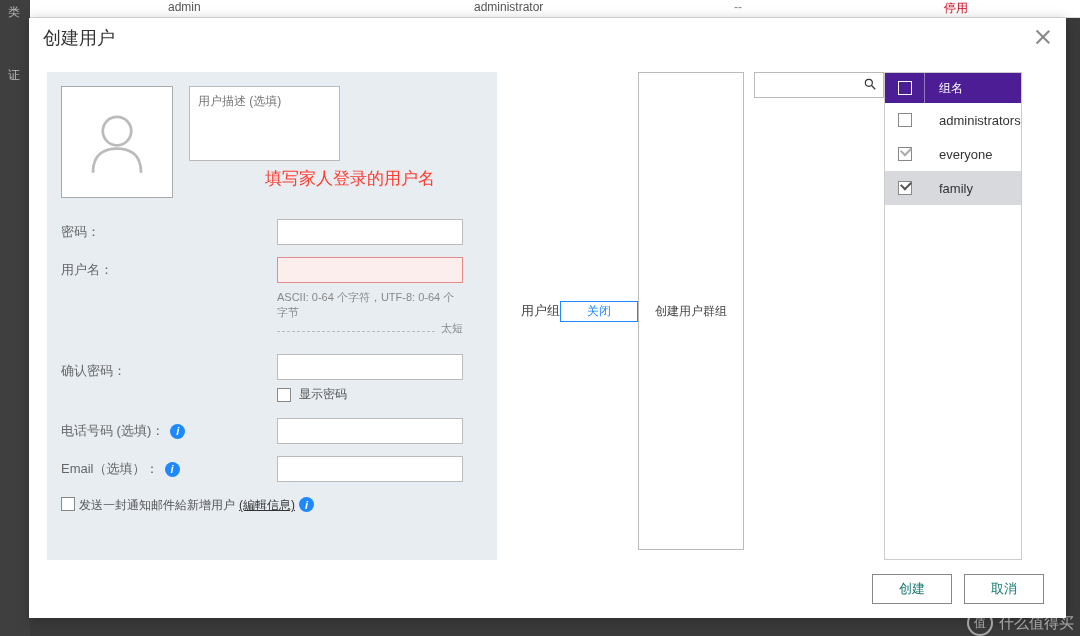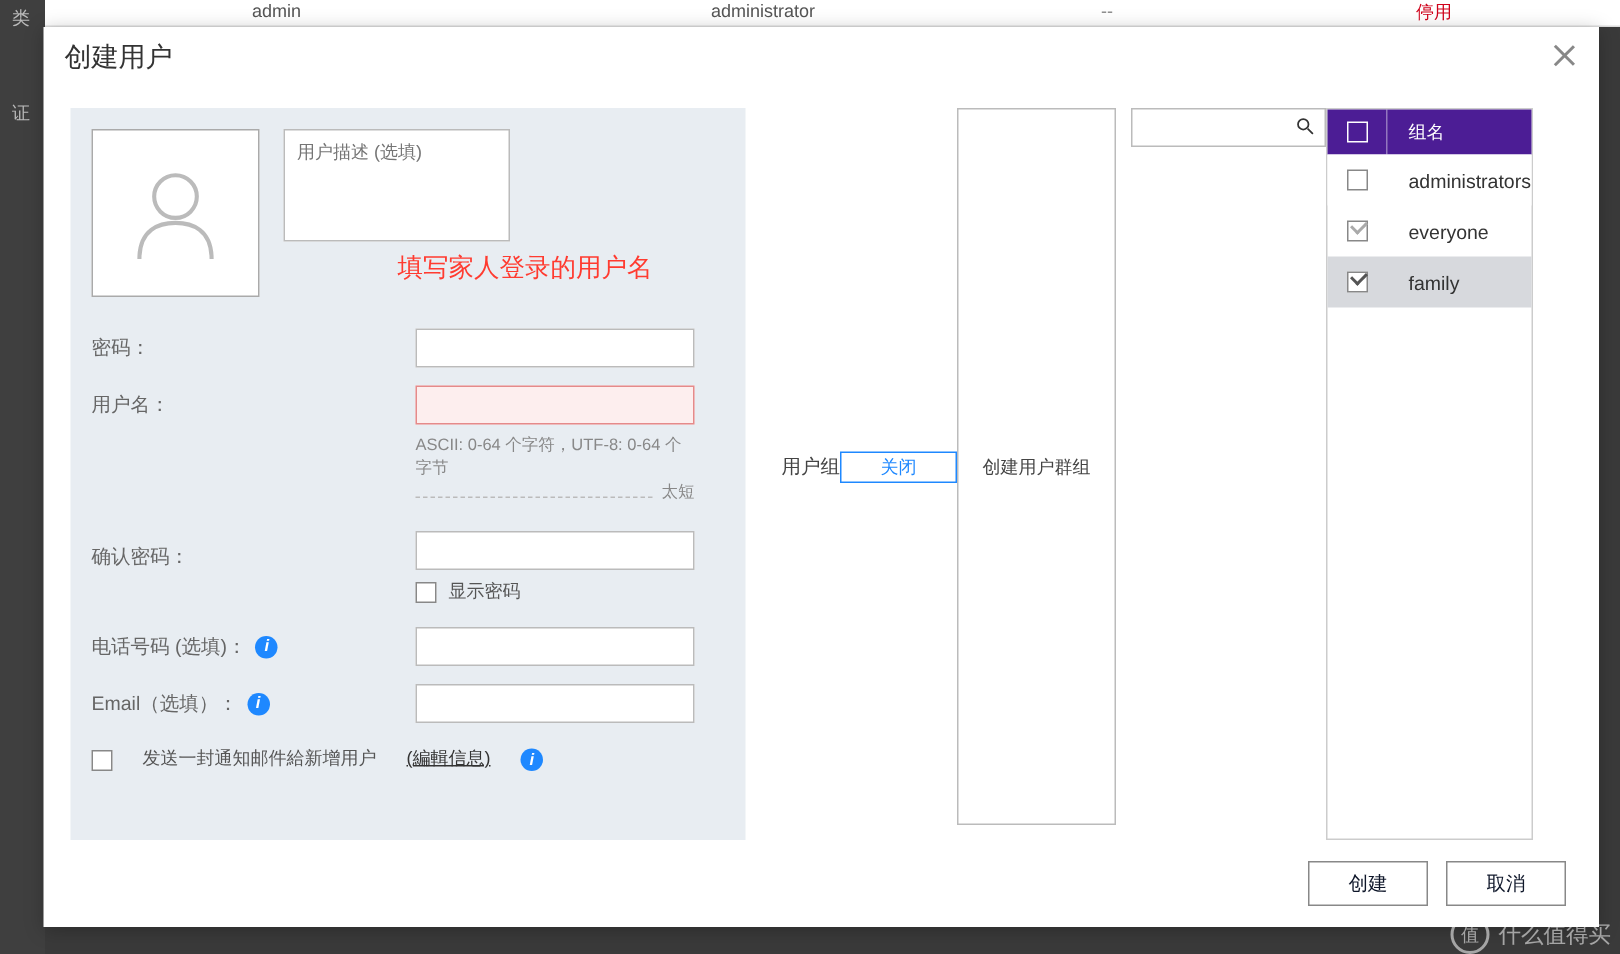--- a/index.html
+++ b/index.html
@@ -33,21 +33,21 @@
     .flabel { width: 216px; font-size: 13px; color: #666; display: flex; align-items: center; gap: 6px; }
     .finput { width: 186px; height: 26px; border: 1px solid #bbb; background: #fff; padding: 0 6px; font-size: 12px; outline: none; }
     .finput.err { border: 1px solid #e58a8a; background: #fdeeee; }
     .hint { font-size: 11px; color: #888; margin-left: 216px; width: 186px; line-height: 1.4; margin-top: 2px; margin-bottom: 2px; }
     .hint-row { display: flex; align-items: center; }
     .tooshort { text-align: right; font-size: 11px; color: #888; }
     .meter { flex: 1; height: 8px; border-bottom: 1px dashed #bbb; margin-right: 6px; }
     .cb-row { margin-left: 216px; display: flex; align-items: center; gap: 8px; font-size: 12px; color: #555; margin-top: 6px; margin-bottom: 10px; }
     .cb { width: 14px; height: 14px; border: 1px solid #888; background: #fff; display: inline-block; }
     .info-icon { width: 15px; height: 15px; border-radius: 50%; background: #1e88ff; color: #fff; font-size: 11px; display: inline-flex; align-items: center; justify-content: center; font-weight: bold; font-style: italic; }
-    .send-row { display: flex; align-items: flex-end; gap: 20px; font-size: 12px; color: #555; margin-top: 10px; }
+    .send-row { display: flex; align-items: flex-start; gap: 4px; font-size: 12px; color: #555; margin-top: 10px; }
     .send-row a { color: #333; text-decoration: underline; }
     .right-pane { flex: 1; display: flex; flex-direction: row; font-size: 13px; color: #444; }
     .rp-header { display: flex; justify-content: space-between; align-items: center; margin-bottom: 10px; }
     .close-link { border: 1px solid #1e88ff; color: #1e88ff; padding: 1px 26px; font-size: 12px; background: #fff; }
     .rp-toolbar { display: flex; justify-content: flex-start; margin-bottom: 10px; gap: 10px; }
     .create-group-btn { border: 1px solid #bbb; padding: 4px 16px; font-size: 12px; background: #fff; color: #444; }
     .search-box { width: 130px; height: 26px; border: 1px solid #bbb; display: flex; align-items: center; justify-content: flex-end; padding: 0 6px; }
     .search-icon svg { width: 14px; height: 14px; }
     .table { border: 1px solid #ccc; }
     .thead { background: #4c1d95; color: #fff; display: flex; align-items: center; height: 30px; font-size: 12px; }
@@ -56,21 +56,21 @@
     .th-name { padding-left: 14px; }
     .trow { display: flex; align-items: center; height: 34px; font-size: 13px; color: #333; }
     .trow:nth-child(odd) { background: #fff; }
     .trow.sel { background: #d7d9dd; }
     .td-cb { width: 40px; display: flex; justify-content: center; }
     .td-name { padding-left: 14px; }
     .cb.checked { position: relative; }
     .cb.checked::after { content: ""; position: absolute; left: 2px; top: -1px; width: 8px; height: 5px; border-left: 2px solid #555; border-bottom: 2px solid #555; transform: rotate(-45deg); }
     .cb.checked.muted::after { border-color: #aaa; }
     .dlg-footer { height: 58px; display: flex; justify-content: flex-end; align-items: center; gap: 12px; padding: 0 22px; }
-    .btn { border: 1px solid #888; background: #fff; color: #0f172a; width: 80px; height: 30px; font-size: 13px; }
+    .btn { border: 1px solid #888; background: #fff; color: #0f766e; width: 80px; height: 30px; font-size: 13px; }
     .watermark { position: absolute; right: 6px; bottom: 0px; display: flex; align-items: center; gap: 6px; color: rgba(255,255,255,.55); font-size: 15px; font-weight: 500; z-index: 5; }
     .watermark .circ { width: 26px; height: 26px; border: 2px solid rgba(255,255,255,.55); border-radius: 50%; display: flex; align-items: center; justify-content: center; font-size: 12px; }
   </style>
 </head>
 <body>
 
 <div class="bg-row">
   <div class="c1"></div>
   <div class="c2">admin</div>
   <div class="c3">administrator</div>

